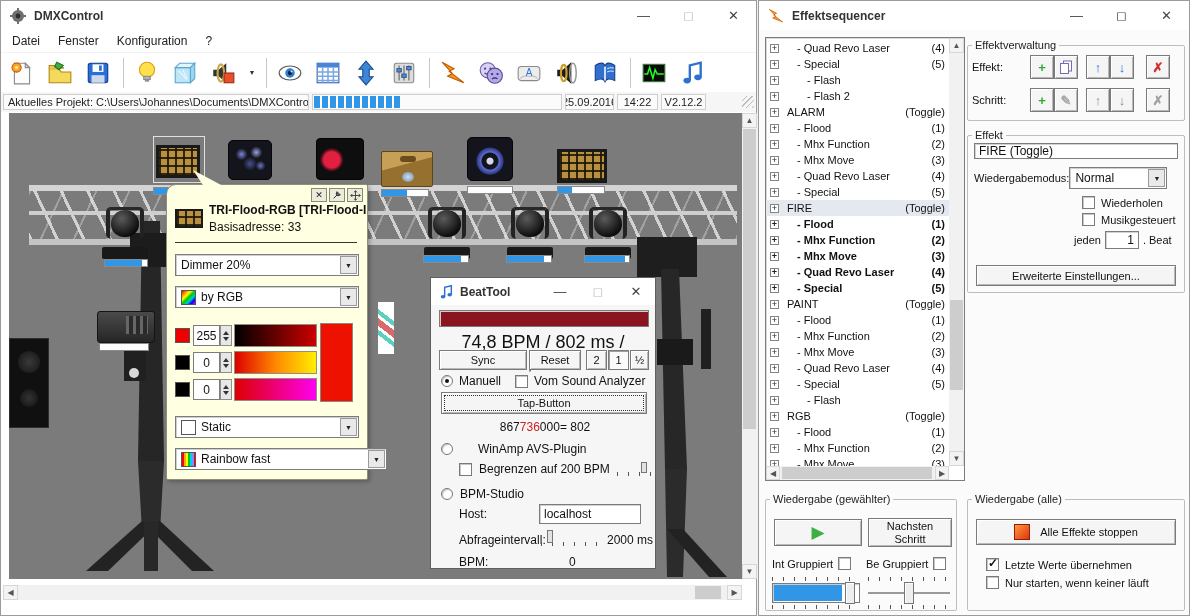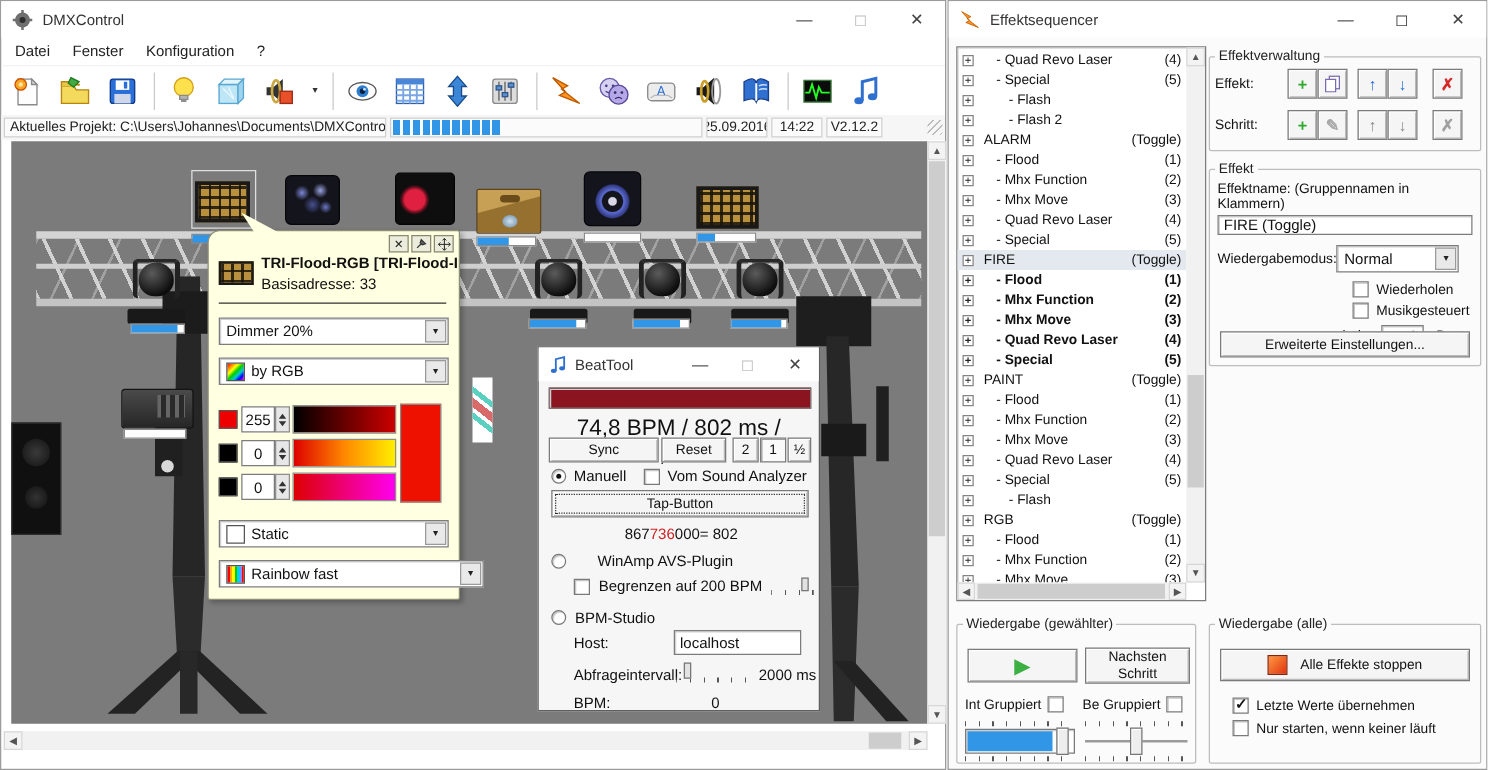--- a/index.html
+++ b/index.html
@@ -2,21 +2,21 @@
 <html style="--accent: #3296e6; --maroon: #8a1420; --cream: #ffffe1; --canvas: #7b7b7b; --selection: #e4e9f0;"><head>
 <meta charset="utf-8">
 <style>
   html,body{margin:0;padding:0;background:#e8e8e8;}
   *{box-sizing:border-box;}
   .screen{position:relative;width:1190px;height:616px;background:#f0f0f0;
           font-family:"Liberation Sans",sans-serif;font-size:11px;color:#111;overflow:hidden;}
   .win{position:absolute;background:#fff;border:1px solid #9b9b9b;}
   .titlebar{position:relative;height:29px;display:flex;align-items:center;background:#fff;}
   .titlebar .ticon{width:16px;height:16px;margin:0 8px 0 9px;flex:0 0 auto;}
-  .titlebar .ttext{font-size:12px;color:#333;}
+  .titlebar .ttext{font-size:12px;color:#333;font-weight:bold;}
   .wbtns{position:absolute;right:0;top:0;height:29px;display:flex;}
   .wbtn{width:45px;height:29px;display:flex;align-items:center;justify-content:center;
         font-size:13px;color:#444;}
   .wbtn.dis{color:#c0c0c0;}
   
   .menubar{height:22px;display:flex;align-items:center;padding-left:2px;}
   .menuitem{padding:3px 9px;font-size:12px;color:#222;}
   .toolbar{height:40px;display:flex;align-items:center;padding-left:6px;border-top:1px solid #f3f3f3;}
   .tico{width:30px;height:30px;margin-right:8px;display:flex;align-items:center;justify-content:center;flex:0 0 auto;}
   .tico svg{width:26px;height:26px;}
@@ -757,21 +757,20 @@
         <span class="gap8"></span>
         <span class="btn evbtn" style="color:#8a8a8a;">↑</span>
         <span class="btn evbtn" style="color:#8a8a8a;">↓</span>
         <span class="gap8" style="width:12px;"></span>
         <span class="btn evbtn" style="color:#a0a0a0;">✗</span>
       </div>
     </fieldset>
 
     <fieldset style="left:208px;top:128px;width:218px;height:164px;">
       <legend>Effekt</legend>
-      <div style="margin:2px 0 3px 2px;">Effektname:  (Gruppennamen in Klammern)</div>
       <input class="field" style="width: 204px; height: 16px; margin-left: 2px;" value="FIRE (Toggle)">
       <div style="display:flex;align-items:center;margin-top:8px;margin-left:2px;">
         <span>Wiedergabemodus:</span>
         <span class="dd" style="position:relative;left:auto;top:auto;width:98px;margin-left:0;">
           <span>Normal</span>
           <span class="dbtn">▼</span>
         </span>
       </div>
       <div style="display:flex;align-items:center;gap:6px;margin:7px 0 0 110px;">
         <span class="cb"></span>

